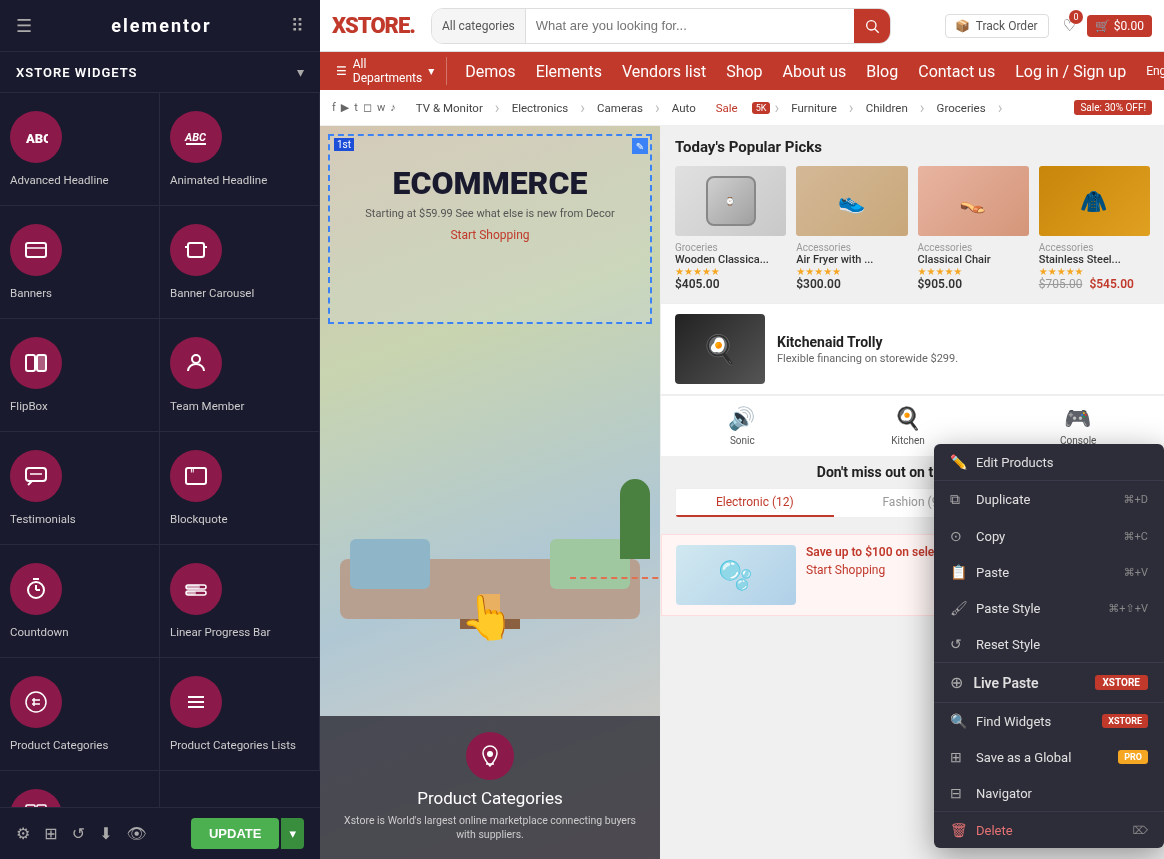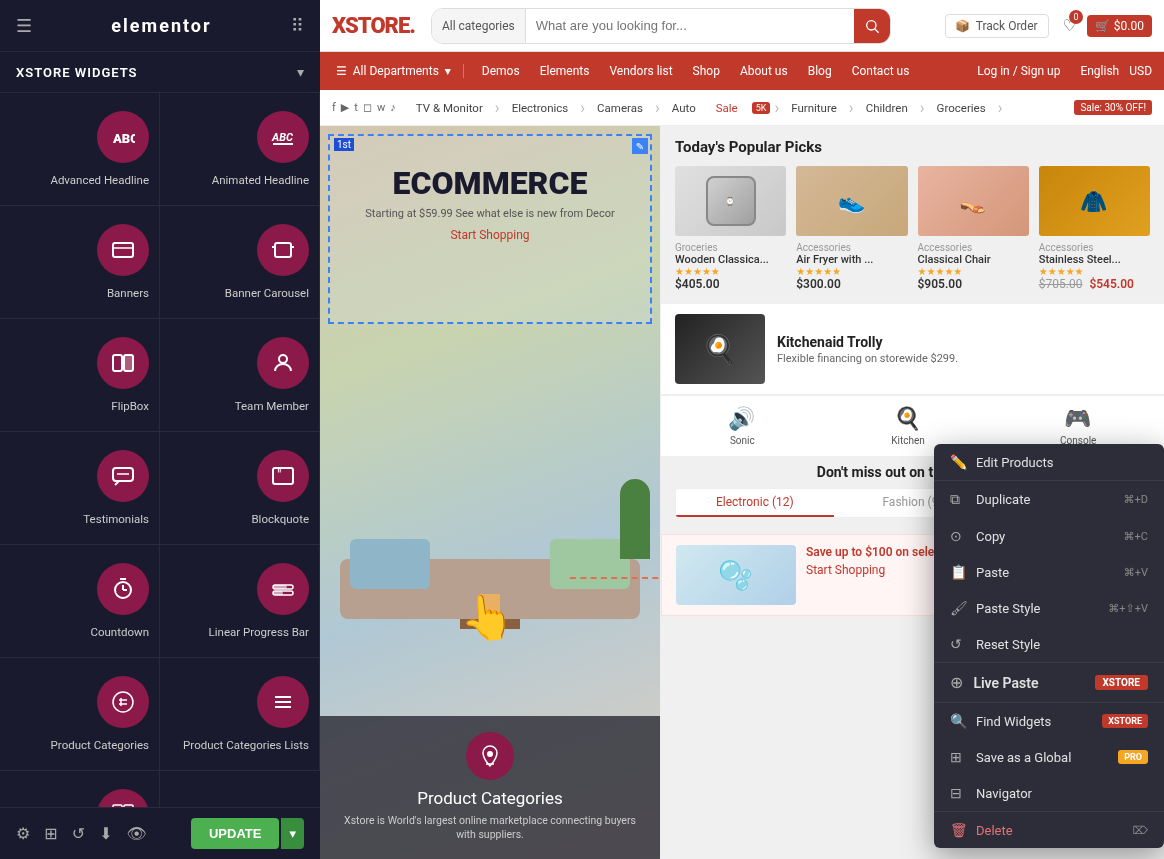--- a/index.html
+++ b/index.html
@@ -9,21 +9,21 @@
     .sidebar { width: 320px; background: #1a1a2e; display: flex; flex-direction: column; height: 859px; flex-shrink: 0; }
     .sidebar-header { display: flex; align-items: center; justify-content: space-between; padding: 0 16px; height: 52px; border-bottom: 1px solid #2a2a3e; }
     .sidebar-hamburger { color: #aaa; font-size: 18px; cursor: pointer; }
     .sidebar-grid { color: #aaa; font-size: 18px; cursor: pointer; }
 
     .sidebar-title-bar { display: flex; align-items: center; justify-content: space-between; padding: 12px 16px; border-bottom: 1px solid #2a2a3e; }
     .sidebar-title { color: #fff; font-size: 13px; font-weight: 600; letter-spacing: 1px; text-transform: uppercase; }
     .sidebar-title-chevron { color: #aaa; font-size: 14px; }
 
     .widgets-grid { display: grid; grid-template-columns: 1fr 1fr; gap: 0; flex: 1; overflow-y: auto; }
-    .widget-item { display: flex; flex-direction: column; align-items: flex-end; justify-content: center; padding: 18px 10px; border-bottom: 1px solid #2a2a3e; border-right: 1px solid #2a2a3e; cursor: pointer; transition: background 0.2s; }
+    .widget-item { display: flex; flex-direction: column; align-items: flex-start; justify-content: center; padding: 18px 10px; border-bottom: 1px solid #2a2a3e; border-right: 1px solid #2a2a3e; cursor: pointer; transition: background 0.2s; }
     .widget-icon { width: 52px; height: 52px; border-radius: 50%; background: #8b1a4a; display: flex; align-items: center; justify-content: center; margin-bottom: 10px; }
     .widget-icon svg { width: 24px; height: 24px; fill: #fff; }
     .widget-label { color: #ccc; font-size: 11.5px; text-align: center; }
 
     .sidebar-footer { display: flex; align-items: center; justify-content: space-between; padding: 10px 16px; border-top: 1px solid #2a2a3e; background: #1a1a2e; }
     .footer-icons { display: flex; gap: 14px; }
     .footer-icon { color: #aaa; font-size: 16px; cursor: pointer; }
     .update-btn { background: #4caf50; color: #fff; border: none; border-radius: 4px; padding: 8px 18px; font-size: 13px; font-weight: 600; cursor: pointer; display: flex; align-items: center; gap: 0; }
     .update-btn-arrow { background: #388e3c; color: #fff; border: none; border-radius: 0 4px 4px 0; padding: 8px 8px; font-size: 13px; cursor: pointer; margin-left: 2px; }
 
@@ -41,21 +41,21 @@
     .topbar-right { display: flex; align-items: center; gap: 14px; margin-left: auto; }
     .topbar-track { display: flex; align-items: center; gap: 5px; font-size: 12px; color: #555; border: 1px solid #ddd; border-radius: 4px; padding: 4px 10px; cursor: pointer; }
     .topbar-icons { display: flex; align-items: center; gap: 10px; }
     .topbar-icon-btn { position: relative; cursor: pointer; color: #555; }
     .topbar-badge { position: absolute; top: -6px; right: -6px; background: #c0392b; color: #fff; border-radius: 50%; width: 14px; height: 14px; font-size: 9px; display: flex; align-items: center; justify-content: center; }
     .topbar-cart { display: flex; align-items: center; gap: 4px; font-size: 12px; color: #fff; background: #c0392b; border-radius: 4px; padding: 4px 8px; cursor: pointer; }
 
     
     .navbar { background: #c0392b; display: flex; align-items: center; height: 38px; padding: 0 12px; gap: 0; }
     .nav-departments { display: flex; align-items: center; gap: 6px; padding: 0 12px 0 4px; font-size: 12px; color: #fff; cursor: pointer; border-right: 1px solid rgba(255,255,255,0.3); margin-right: 8px; }
-    .nav-item { color: #fff; font-size: 12px; padding: 0 10px; cursor: pointer; white-space: nowrap; }
+    .nav-item { color: #fff; font-size: 16px; padding: 0 10px; cursor: pointer; white-space: nowrap; }
     .nav-right { margin-left: auto; display: flex; align-items: center; gap: 10px; }
     .nav-lang { color: #fff; font-size: 12px; cursor: pointer; }
 
     
     .catbar { background: #fff; display: flex; align-items: center; height: 36px; padding: 0 12px; gap: 4px; border-bottom: 1px solid #eee; overflow: hidden; }
     .cat-item { font-size: 11.5px; color: #444; padding: 0 8px; cursor: pointer; white-space: nowrap; }
     .cat-item.active { color: #c0392b; }
     .cat-badge { background: #c0392b; color: #fff; border-radius: 3px; font-size: 9px; padding: 1px 4px; margin-left: 2px; }
     .cat-sale-badge { background: #c0392b; color: #fff; border-radius: 3px; font-size: 10px; padding: 2px 6px; margin-left: auto; cursor: pointer; }
     .social-icons { display: flex; gap: 5px; align-items: center; margin-right: 8px; }

